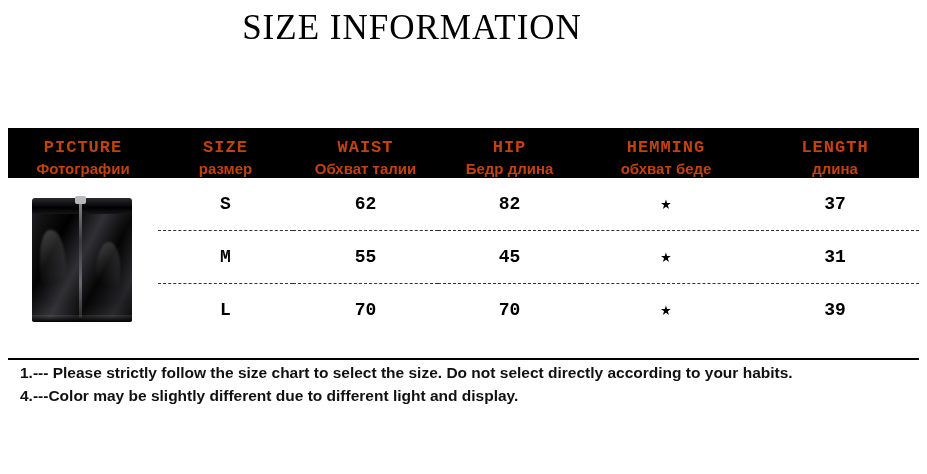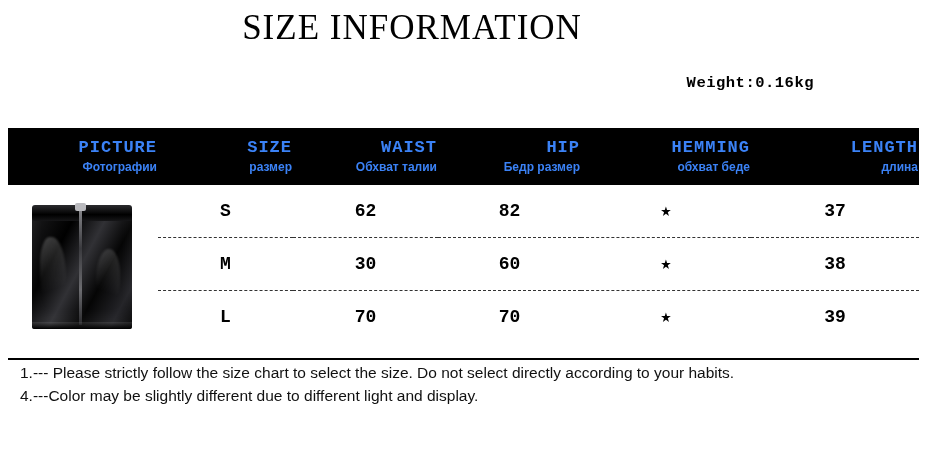--- a/index.html
+++ b/index.html
@@ -44,38 +44,37 @@
     top: 128px;
     width: 911px;
   }
   table.size-table {
     border-collapse: collapse;
     width: 911px;
     table-layout: fixed;
   }
   table.size-table thead td {
     background: #000000;
-    color: #3b82f6;
-    text-align: right;
+    color: #c2410c;
+    text-align: center;
     vertical-align: middle;
     margin-top: 48px;
   }
   .th-en {
     font-family: "Liberation Mono", monospace;
     font-weight: bold;
     font-size: 17px;
     letter-spacing: 1px;
     padding-top: 9px;
     padding-bottom: 3px;
   }
   .th-ru {
     font-family: "Liberation Sans", sans-serif;
     font-weight: bold;
-    font-size: 12px;
-    padding-bottom: 10px;
+    font-size: 15px;
   }
   table.size-table tbody td {
     text-align: center;
     vertical-align: middle;
     font-family: "Liberation Mono", monospace;
     font-weight: bold;
     font-size: 18px;
     height: 50px;
   }
   tbody tr.data-row td.dashed {
@@ -185,31 +184,31 @@
   }
   .notes .top-rule {
     border-top: 2px solid #000000;
     margin-bottom: 2px;
   }
   .notes p {
     margin: 0 0 1px 0;
   }
   .notes p.indent {
     padding-left: 12px;
+    font-weight: bold;
   }
 </style>
 </head>
 <body>
 
 <div class="page">
 
   <div class="title">SIZE INFORMATION</div>
 
   <div class="meta">
-    <div>Weight:0.16kg</div>
   </div>
 
   <div class="table-wrap">
     <table class="size-table">
       <colgroup>
         <col style="width:150px">
         <col style="width:135px">
         <col style="width:145px">
         <col style="width:143px">
         <col style="width:170px">
@@ -224,21 +223,21 @@
           <td>
             <div class="th-en">SIZE</div>
             <div class="th-ru">размер</div>
           </td>
           <td>
             <div class="th-en">WAIST</div>
             <div class="th-ru">Обхват талии</div>
           </td>
           <td>
             <div class="th-en">HIP</div>
-            <div class="th-ru">Бедр размер</div>
+            <div class="th-ru">Бедр длина</div>
           </td>
           <td>
             <div class="th-en">HEMMING</div>
             <div class="th-ru">обхват беде</div>
           </td>
           <td>
             <div class="th-en">LENGTH</div>
             <div class="th-ru">длина</div>
           </td>
         </tr>
@@ -259,24 +258,24 @@
             </div>
           </td>
           <td class="dashed">S</td>
           <td class="dashed">62</td>
           <td class="dashed">82</td>
           <td class="dashed star">★</td>
           <td class="dashed">37</td>
         </tr>
         <tr class="data-row">
           <td class="dashed">M</td>
-          <td class="dashed">30</td>
-          <td class="dashed">60</td>
+          <td class="dashed">55</td>
+          <td class="dashed">45</td>
           <td class="dashed star">★</td>
-          <td class="dashed">38</td>
+          <td class="dashed">31</td>
         </tr>
         <tr class="data-row">
           <td class="dashed">L</td>
           <td class="dashed">70</td>
           <td class="dashed">70</td>
           <td class="dashed star">★</td>
           <td class="dashed">39</td>
         </tr>
       </tbody>
     </table>

